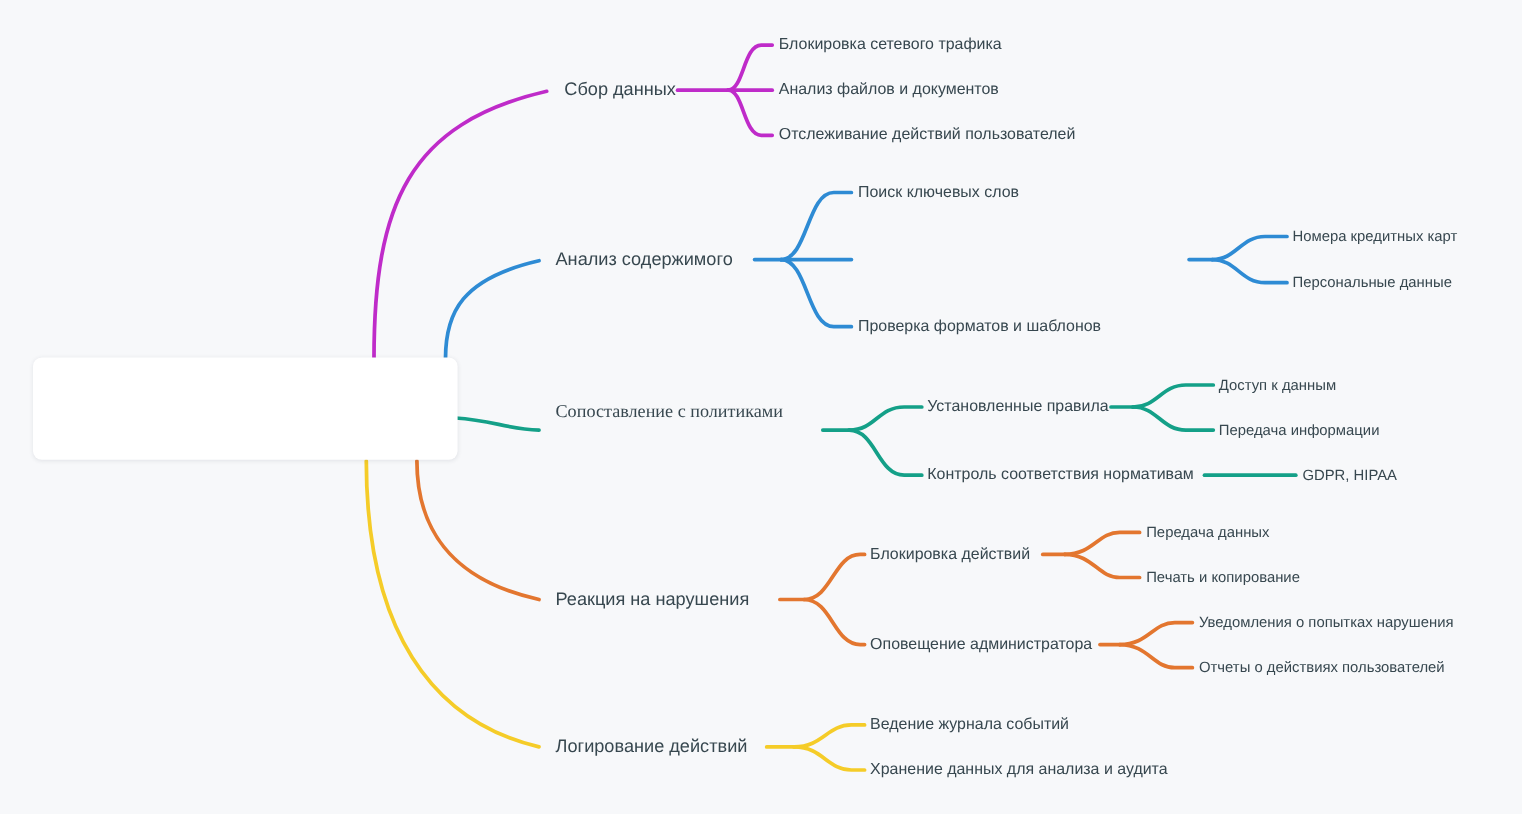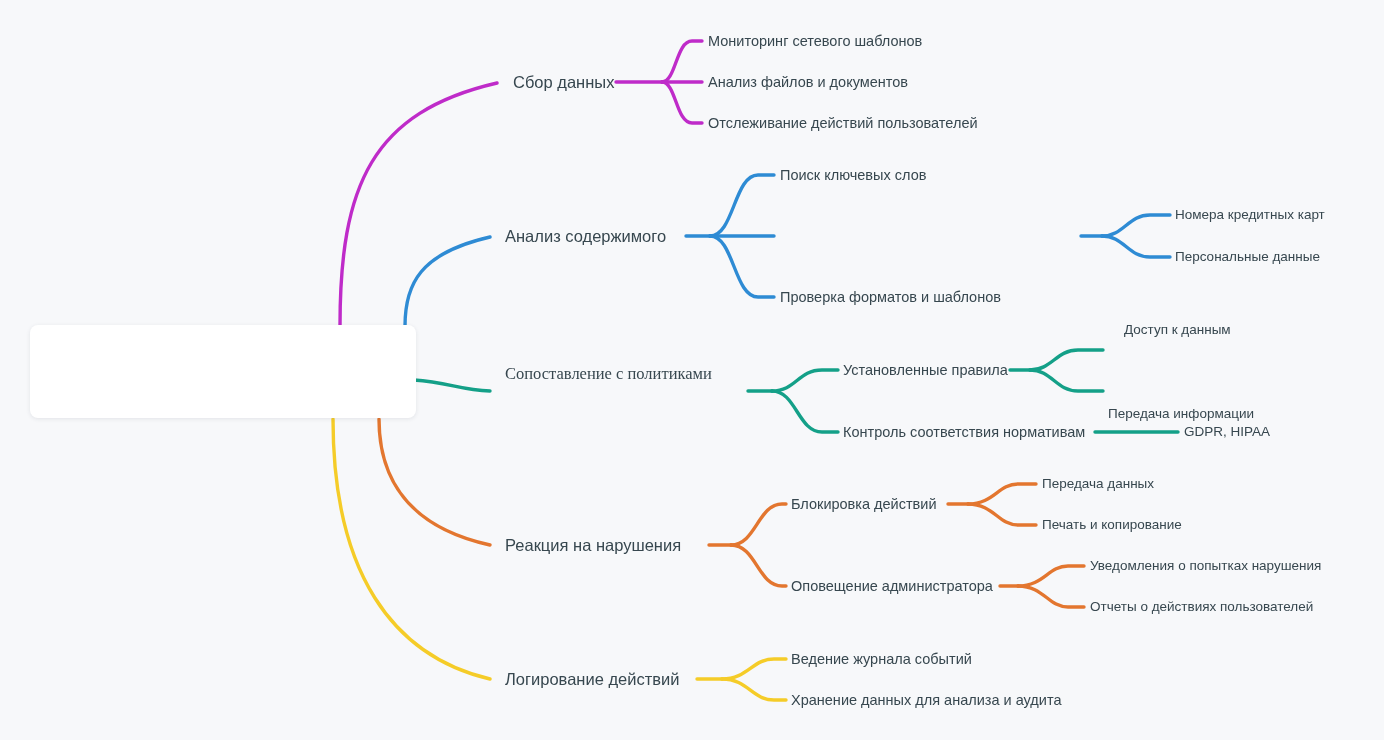--- a/index.html
+++ b/index.html
@@ -115,33 +115,33 @@
 
   <div id="root-node">
   </div>
 
   <div class="node-label lvl2" style="left:513px; top:82px;">Сбор данных</div>
   <div class="node-label lvl2" style="left:505px; top:236px;text-align:center;">Анализ содержимого</div>
   <div class="node-label lvl2" style="left:505px; top:374px;font-family:Liberation Serif, serif;">Сопоставление с политиками</div>
   <div class="node-label lvl2" style="left:505px; top:545px;">Реакция на нарушения</div>
   <div class="node-label lvl2" style="left:505px; top:679px;">Логирование действий</div>
 
-  <div class="node-label lvl3" style="left:708px; top:41px;">Мониторинг сетевого шаблонов</div>
+  <div class="node-label lvl3" style="left:708px; top:41px;">Блокировка сетевого трафика</div>
   <div class="node-label lvl3" style="left:708px; top:82px;">Анализ файлов и документов</div>
   <div class="node-label lvl3" style="left:708px; top:123px;">Отслеживание действий пользователей</div>
 
   <div class="node-label lvl3" style="left:780px; top:175px;">Поиск ключевых слов</div>
   <div class="node-label lvl3" style="left:780px; top:297px;">Проверка форматов и шаблонов</div>
   <div class="node-label lvl4" style="left:1175px; top:215px;">Номера кредитных карт</div>
   <div class="node-label lvl4" style="left:1175px; top:257px;">Персональные данные</div>
 
   <div class="node-label lvl3" style="left:843px; top:370px;">Установленные правила</div>
   <div class="node-label lvl3" style="left:843px; top:432px;">Контроль соответствия нормативам</div>
-  <div class="node-label lvl4" style="left:1108px; top:330px;margin-left:16px;">Доступ к данным</div>
-  <div class="node-label lvl4" style="left:1108px; top:391px;margin-top:23px;">Передача информации</div>
+  <div class="node-label lvl4" style="left:1108px; top:350px;">Доступ к данным</div>
+  <div class="node-label lvl4" style="left:1108px; top:391px;">Передача информации</div>
   <div class="node-label lvl4" style="left:1184px; top:432px;">GDPR, HIPAA</div>
 
   <div class="node-label lvl3" style="left:791px; top:504px;">Блокировка действий</div>
   <div class="node-label lvl3" style="left:791px; top:586px;">Оповещение администратора</div>
   <div class="node-label lvl4" style="left:1042px; top:484px;">Передача данных</div>
   <div class="node-label lvl4" style="left:1042px; top:525px;">Печать и копирование</div>
   <div class="node-label lvl4" style="left:1090px; top:566px;">Уведомления о попытках нарушения</div>
   <div class="node-label lvl4" style="left:1090px; top:607px;">Отчеты о действиях пользователей</div>
 
   <div class="node-label lvl3" style="left:791px; top:659px;">Ведение журнала событий</div>

